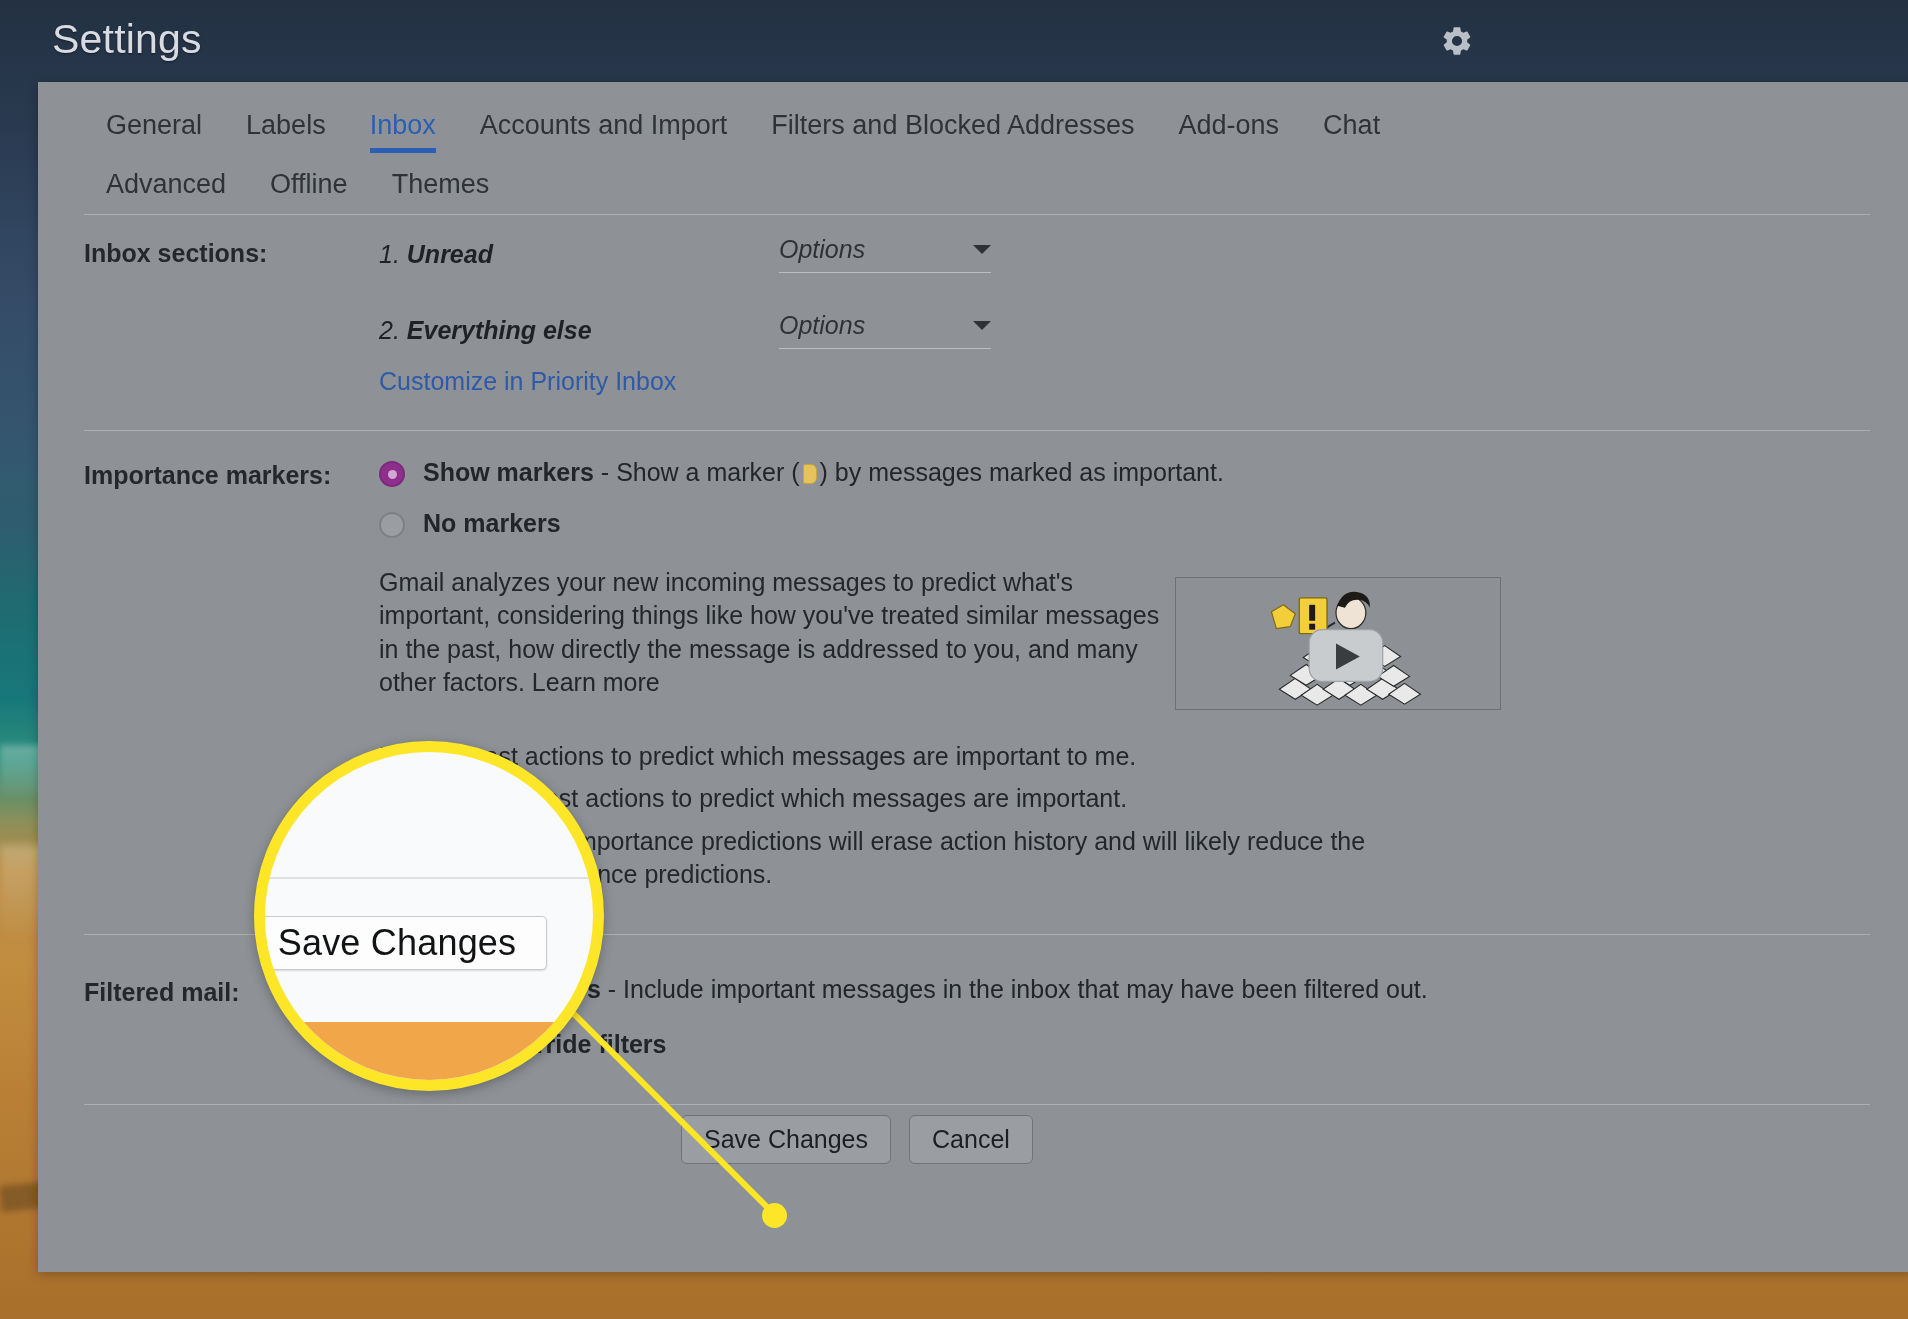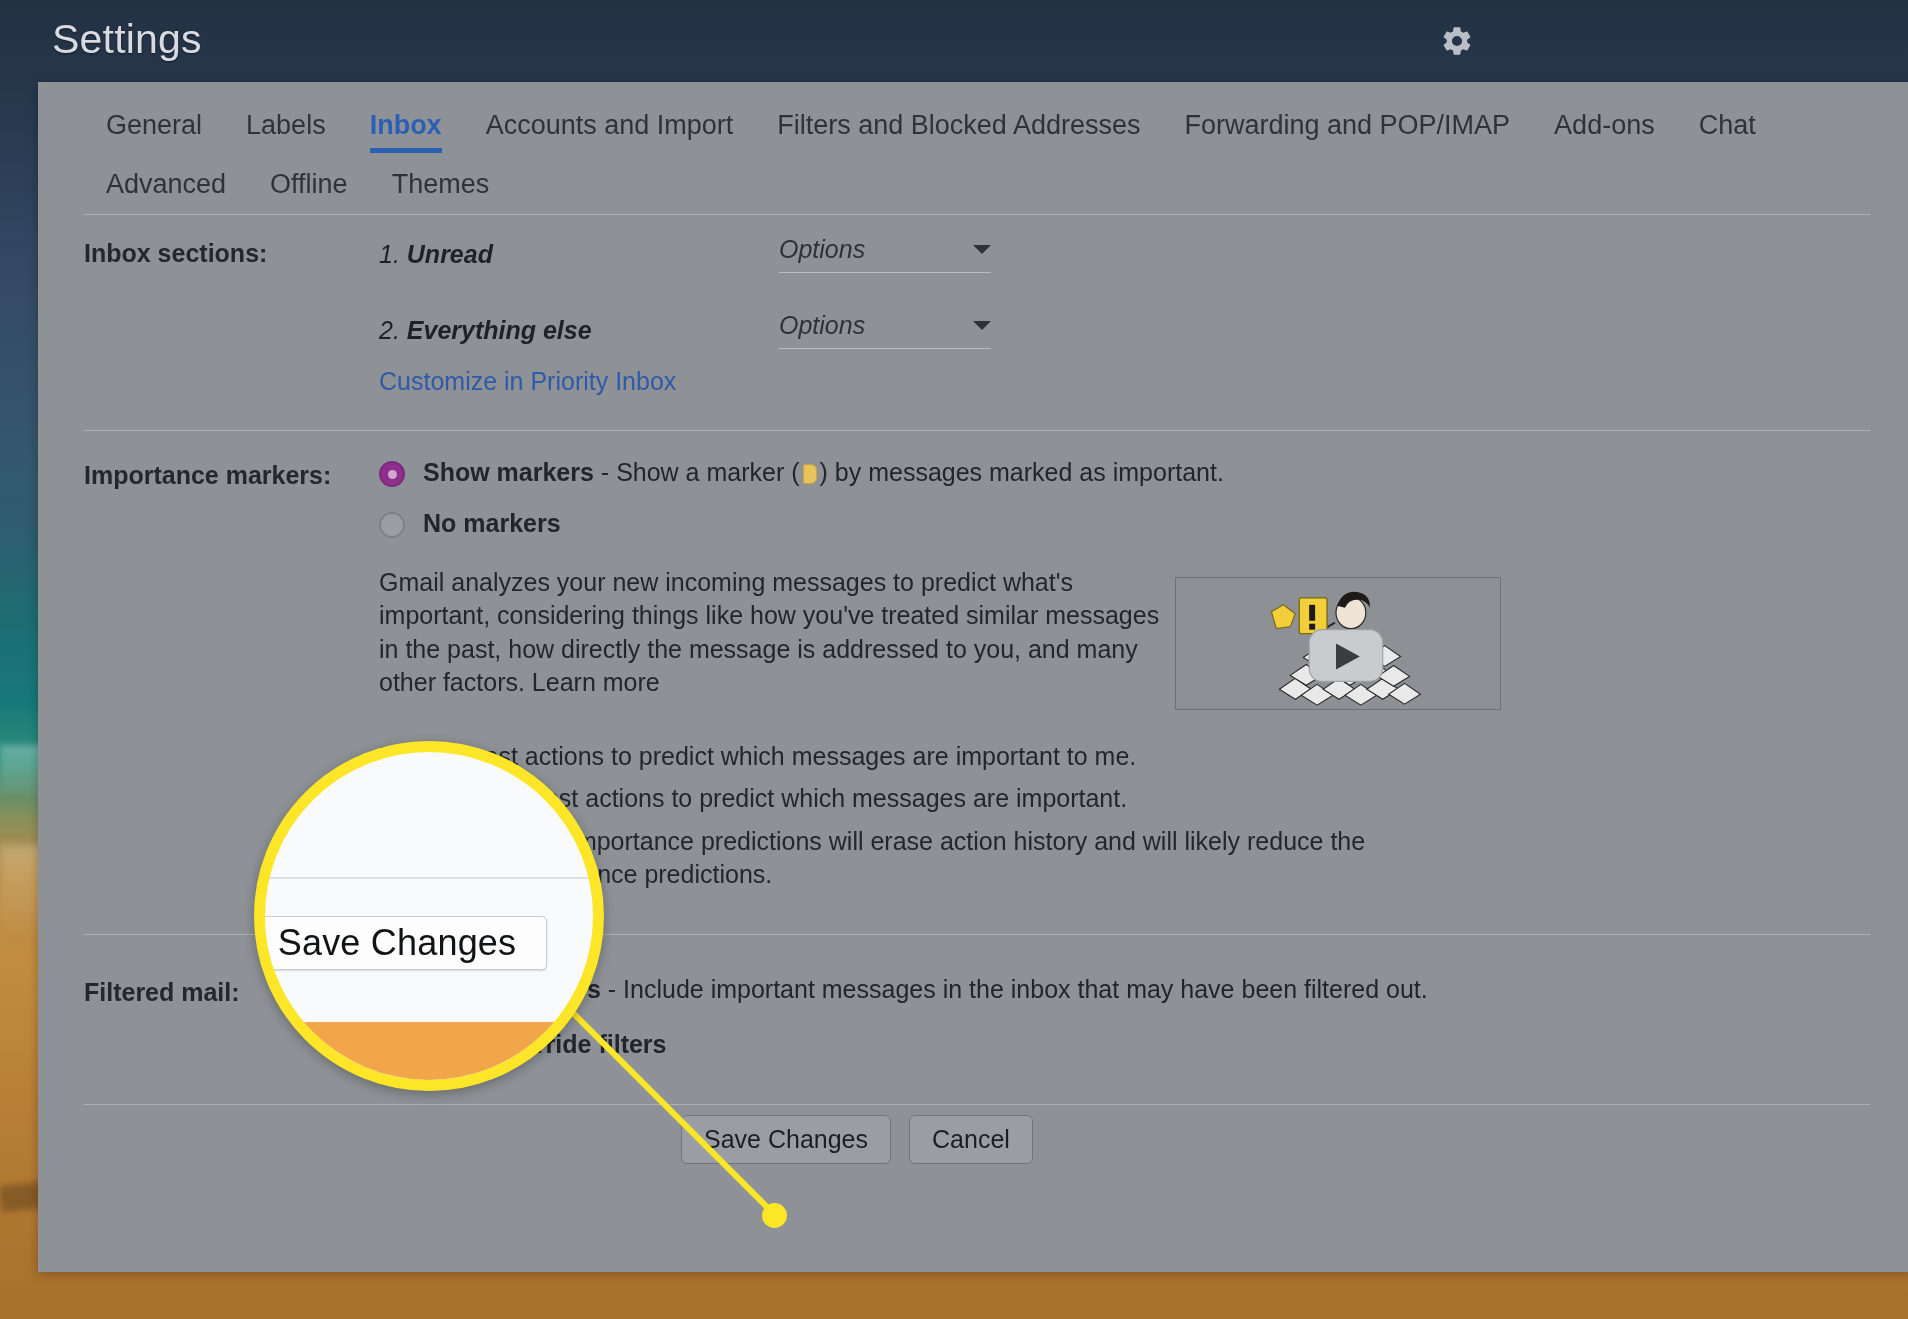--- a/index.html
+++ b/index.html
@@ -78,21 +78,21 @@
   
   #tabbar { padding: 22px 0 0 0; }
   .tabrow { display: flex; align-items: flex-end; padding-left: 46px; gap: 0; }
   .tab {
     position: relative;
     font-size: 27px; color: #2f3337;
     padding: 6px 22px 16px 22px;
     white-space: nowrap;
     cursor: pointer;
   }
-  .tab.active { color: #2b5fb3; font-weight: bold; }
+  .tab.active { color: #2b5fb3; }
   .tab.active::after {
     content: ""; position: absolute;
     left: 22px; right: 22px; bottom: 4px; height: 5px;
     background: #2b5fb3;
   }
   .tabrow.second { padding-top: 6px; }
   .tabrow.second .tab { padding-bottom: 10px; }
 
   
   #settings-body { padding: 4px 44px 0 46px; }
@@ -269,21 +269,20 @@
 
 <div id="settings-panel">
 
   <div id="tabbar">
     <div class="tabrow">
       <div class="tab">General</div>
       <div class="tab">Labels</div>
       <div class="tab active">Inbox</div>
       <div class="tab">Accounts and Import</div>
       <div class="tab">Filters and Blocked Addresses</div>
-      <div class="tab">Forwarding and POP/IMAP</div>
       <div class="tab">Add-ons</div>
       <div class="tab">Chat</div>
     </div>
     <div class="tabrow second">
       <div class="tab">Advanced</div>
       <div class="tab">Offline</div>
       <div class="tab">Themes</div>
     </div>
   </div>
 

